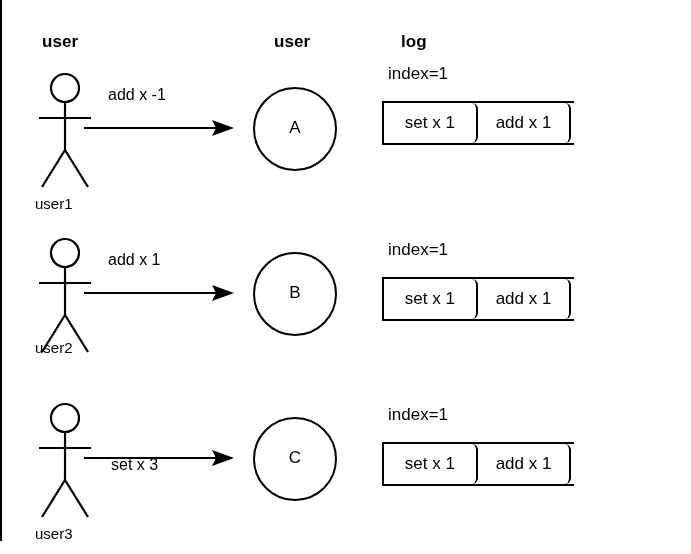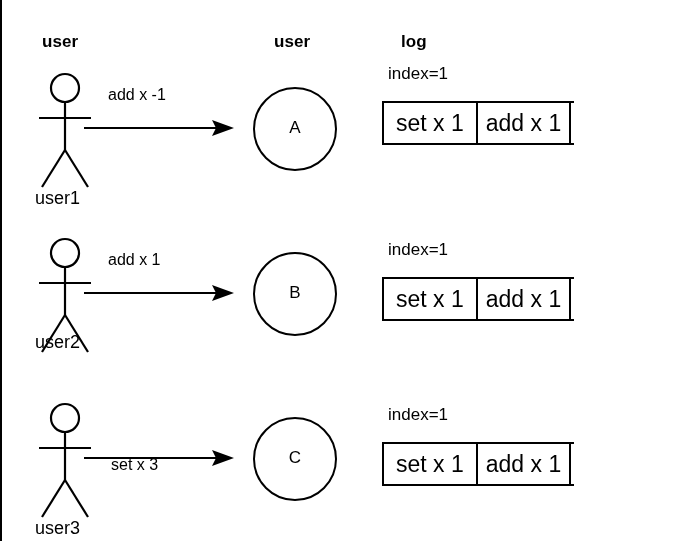--- a/index.html
+++ b/index.html
@@ -27,23 +27,24 @@
   }
   .col-header {
     position: absolute;
     font-size: 17px;
     font-weight: bold;
     letter-spacing: 0.1px;
     white-space: nowrap;
   }
   .row-label {
     position: absolute;
-    font-size: 18px;
-    font-weight: normal;
-    white-space: nowrap;
+    font-size: 15px;
+    font-weight: normal;
+    white-space: nowrap;
+    margin-top: 7px;
   }
   .edge-label {
     position: absolute;
     font-size: 16px;
     font-weight: normal;
     white-space: nowrap;
   }
   .index-label {
     position: absolute;
     font-size: 17px;
@@ -66,22 +67,23 @@
     border: 2px solid #000000;
     box-sizing: border-box;
     background: #ffffff;
   }
   .log-cell {
     box-sizing: border-box;
     border-right: 2px solid #000000;
     display: flex;
     align-items: center;
     justify-content: center;
-    font-size: 23px;
-    white-space: nowrap;
+    font-size: 17px;
+    white-space: nowrap;
+    border-radius: 6px;
   }
   .log-cell:last-child {
     border-right: none;
   }
   svg { display: block; overflow: visible; }
 </style>
 </head>
 <body>
 
 <div id="canvas">

